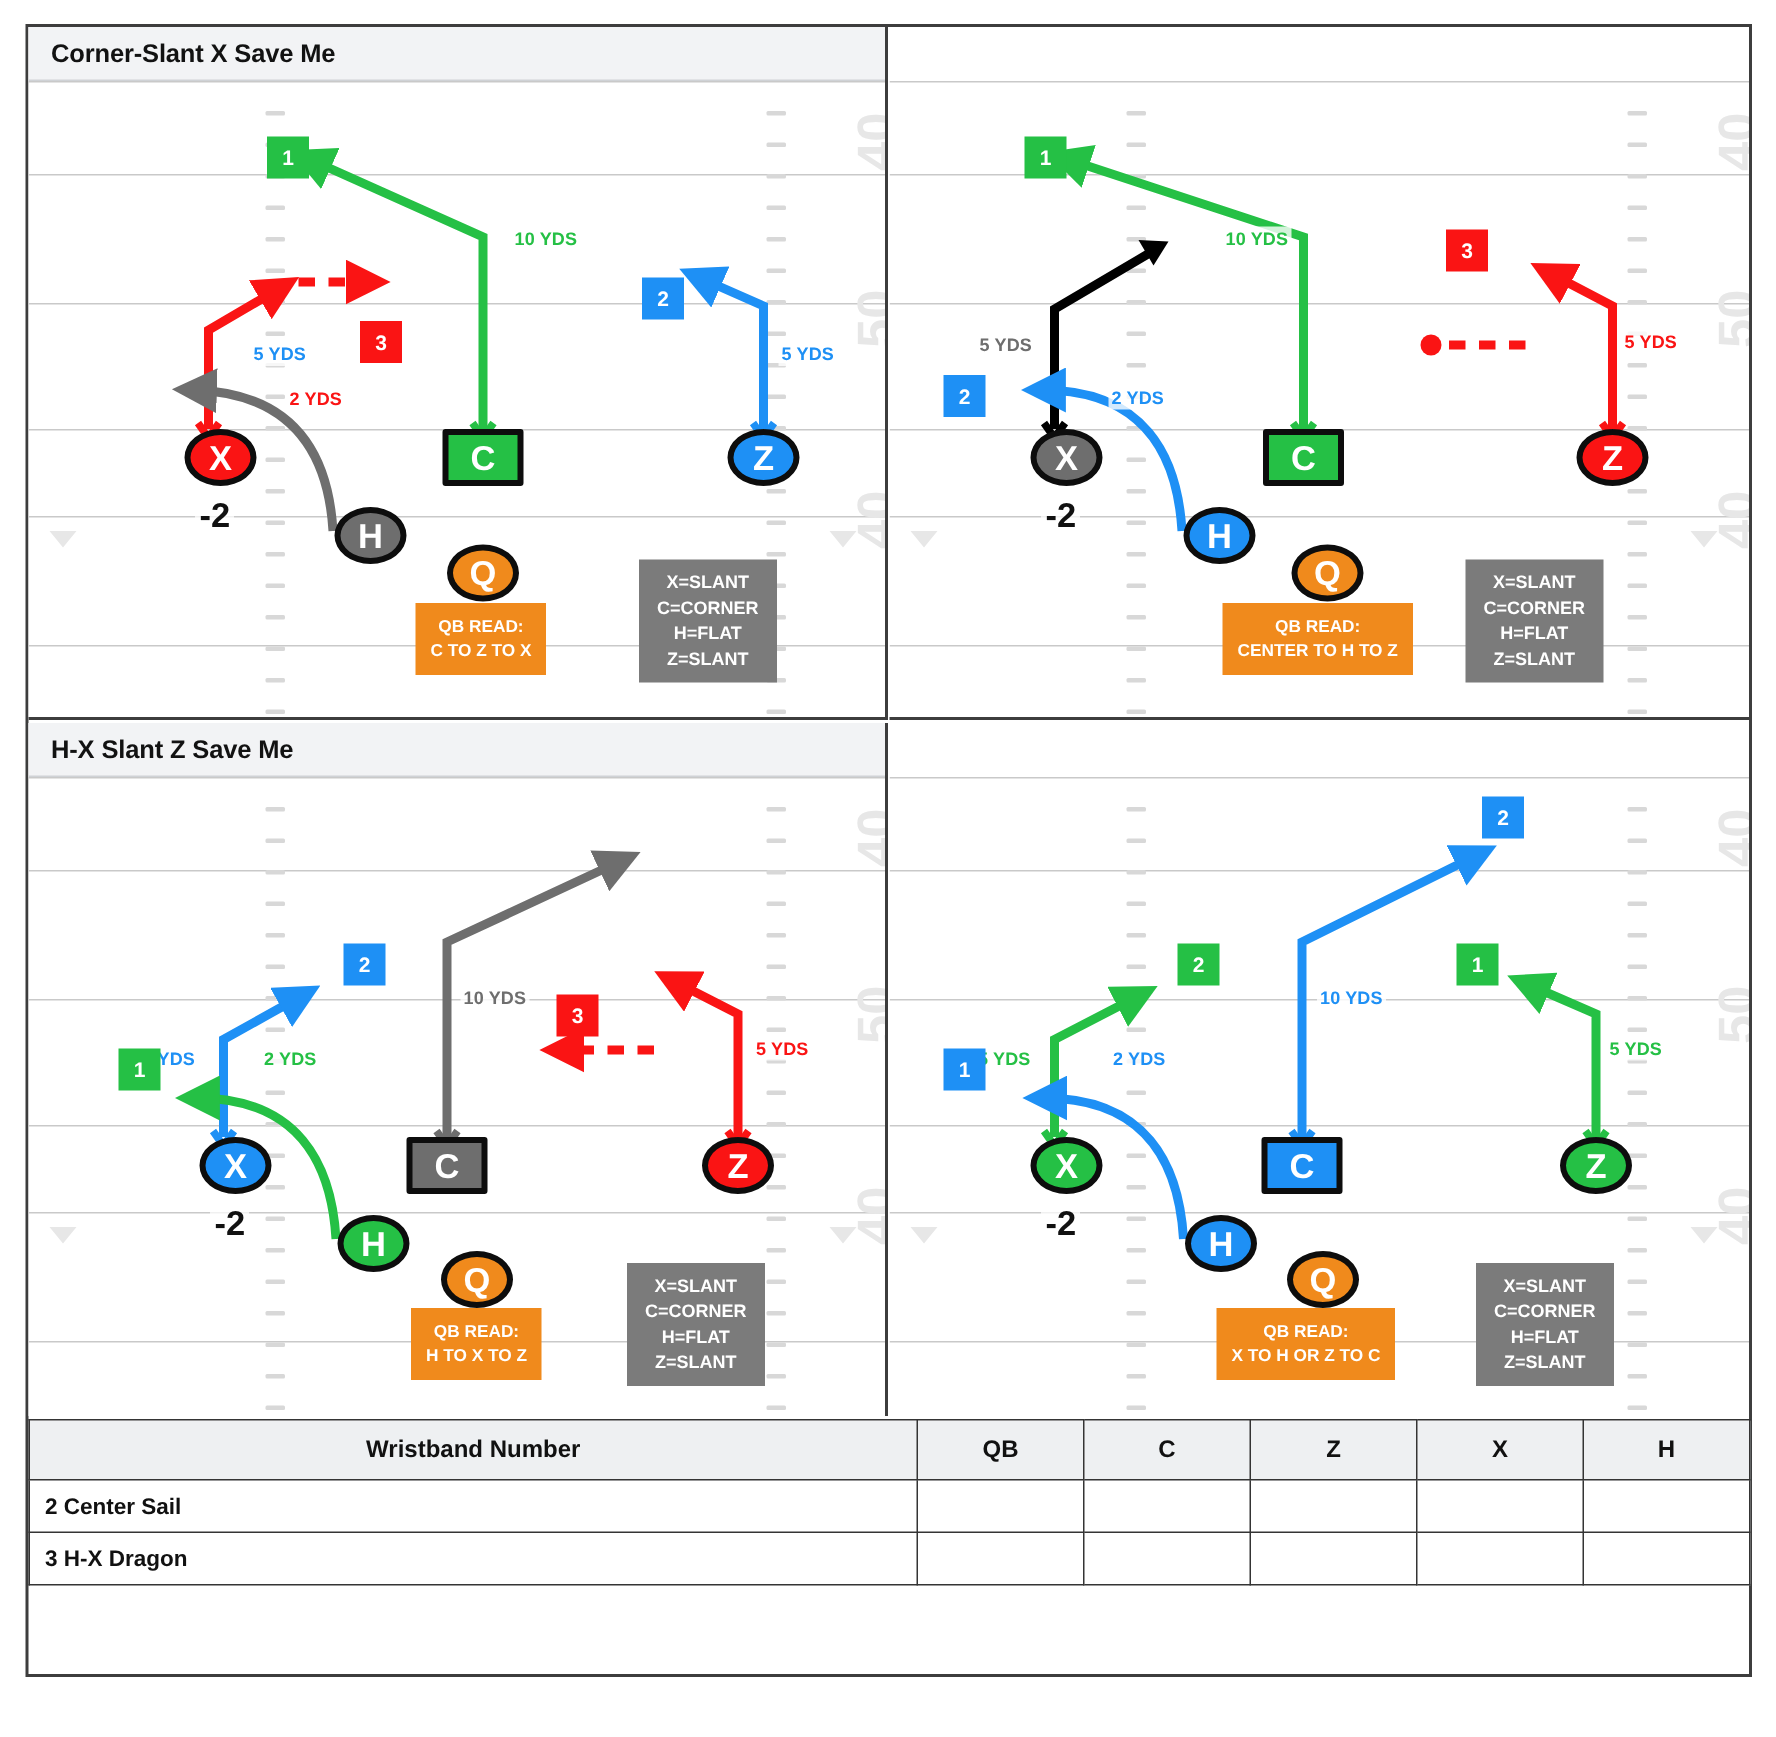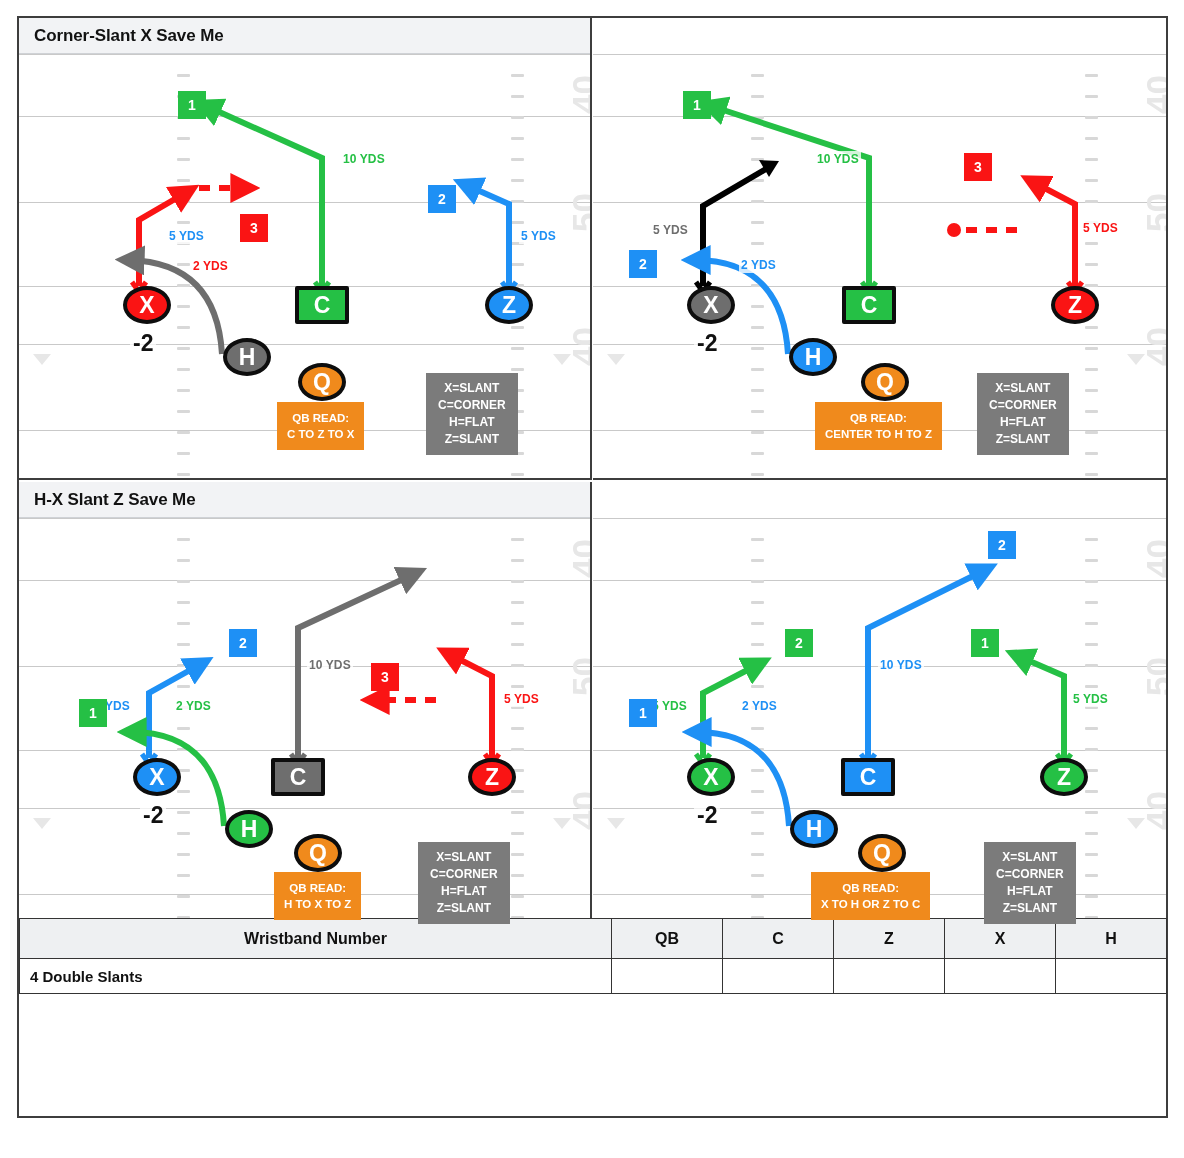--- a/index.html
+++ b/index.html
@@ -104,21 +104,21 @@
     position:absolute;z-index:22;background:#7b7b7b;
     color:#ffffff;font-size:12px;font-weight:bold;
     text-align:center;line-height:17px;
     padding:7px 12px;box-sizing:border-box;
     font-family:"Liberation Sans", sans-serif;
     white-space:nowrap;
   }
 
   
   .wrist{
-    position:absolute;left:0;top:900px;width:1147px;
+    position:absolute;left:0;top:928px;width:1147px;
     border-collapse:collapse;
     table-layout:fixed;
   }
   .wrist th,.wrist td{
     border:1px solid #343434;
     font-family:"Liberation Sans", sans-serif;
     box-sizing:border-box;
   }
   .wrist thead th{
     background:#eef0f2;height:40px;
@@ -634,21 +634,29 @@
           <th>Wristband Number</th>
           <th>QB</th>
           <th>C</th>
           <th>Z</th>
           <th>X</th>
           <th>H</th>
         </tr>
       </thead>
       <tbody>
         <tr>
-          <td class="play"><span>4</span> <span>Double Slants</span></td>
+          <td class="play"><span>2</span> <span>Center Sail</span></td>
+          <td></td>
+          <td></td>
+          <td></td>
+          <td></td>
+          <td></td>
+        </tr>
+        <tr>
+          <td class="play"><span>3</span> <span>H-X Dragon</span></td>
           <td></td>
           <td></td>
           <td></td>
           <td></td>
           <td></td>
         </tr>
       </tbody>
     </table>
 
   </div>

